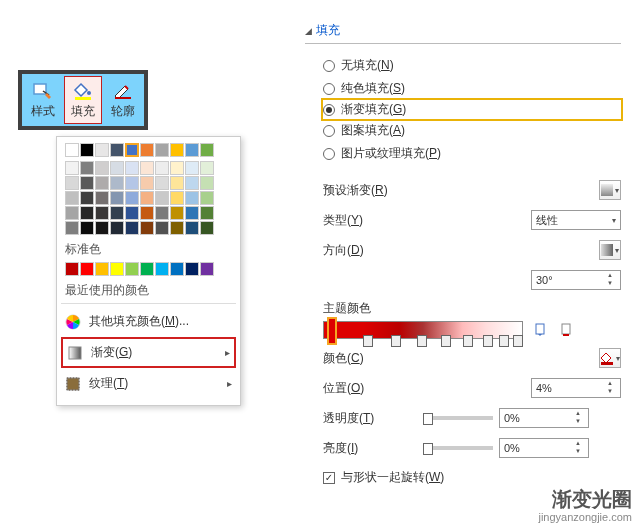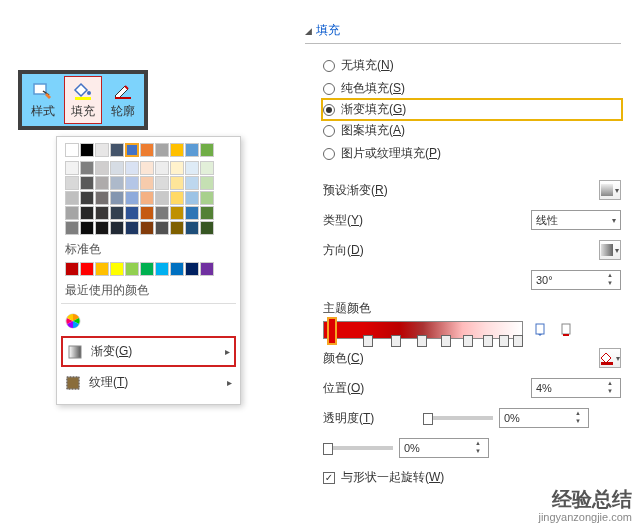--- a/index.html
+++ b/index.html
@@ -198,20 +198,21 @@
         <svg width="16" height="16">
           <circle cx="8" cy="8" r="7" fill="none" stroke="#ccc"></circle>
           <path d="M8 8 L8 1 A7 7 0 0 1 14 5 Z" fill="#f90"></path>
           <path d="M8 8 L14 5 A7 7 0 0 1 14 11 Z" fill="#0c0"></path>
           <path d="M8 8 L14 11 A7 7 0 0 1 8 15 Z" fill="#09f"></path>
           <path d="M8 8 L8 15 A7 7 0 0 1 2 11 Z" fill="#90f"></path>
           <path d="M8 8 L2 11 A7 7 0 0 1 2 5 Z" fill="#f06"></path>
           <path d="M8 8 L2 5 A7 7 0 0 1 8 1 Z" fill="#fc0"></path>
         </svg>
       </span>
+    <span>其他填充颜色(<span class="ul">M</span>)...</span>
   </div>
   <div class="menu-item highlighted">
     <span class="menu-icon">
         <svg width="14" height="14">
           <rect x="1" y="1" width="12" height="12" fill="url(#g1)" stroke="#888"></rect>
           <defs>
             <linearGradient id="g1">
               <stop offset="0%" stop-color="#fff"></stop>
               <stop offset="100%" stop-color="#555"></stop>
             </linearGradient>
@@ -372,33 +373,34 @@
       <div class="slider-thin"></div>
       <div class="spinner">
           <span>0%</span>
           <div class="spinner-btns">
             <span>▲</span>
             <span>▼</span>
           </div>
         </div>
     </div>
     <div class="form-row">
+      <span class="form-label">亮度(<span class="ul">I</span>)</span>
       <div class="slider-thin"></div>
       <div class="spinner">
           <span>0%</span>
           <div class="spinner-btns">
             <span>▲</span>
             <span>▼</span>
           </div>
         </div>
     </div>
 
     <div class="checkbox-row">
       <span class="checkbox-box">✓</span>
       <span>与形状一起旋转(<span class="ul">W</span>)</span>
     </div>
   </div>
 </div>
 
 <div class="watermark">
-  <div class="cn">经验总结</div>
+  <div class="cn">渐变光圈</div>
   <div>jingyanzongjie.com</div>
 </div>
 
 </body></html>

